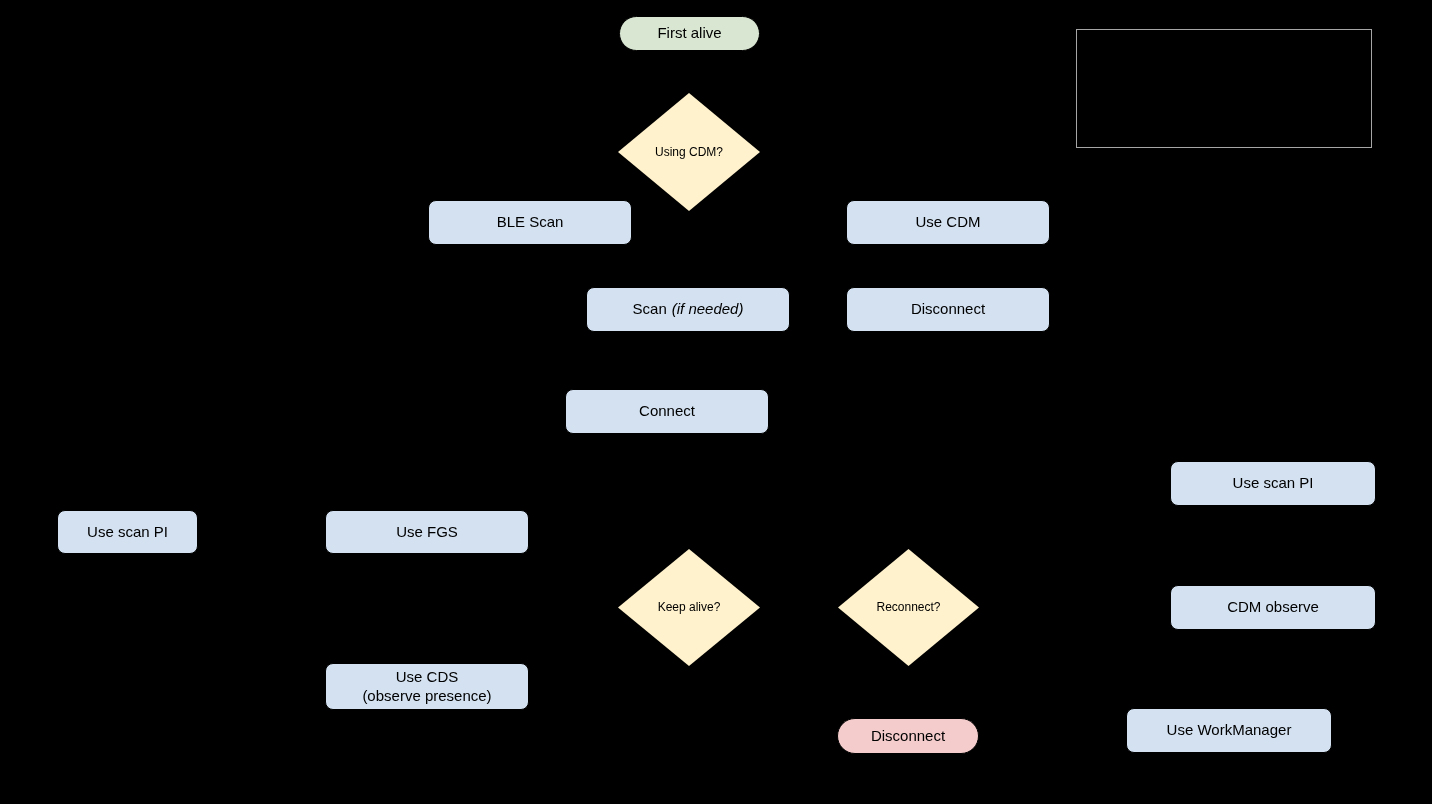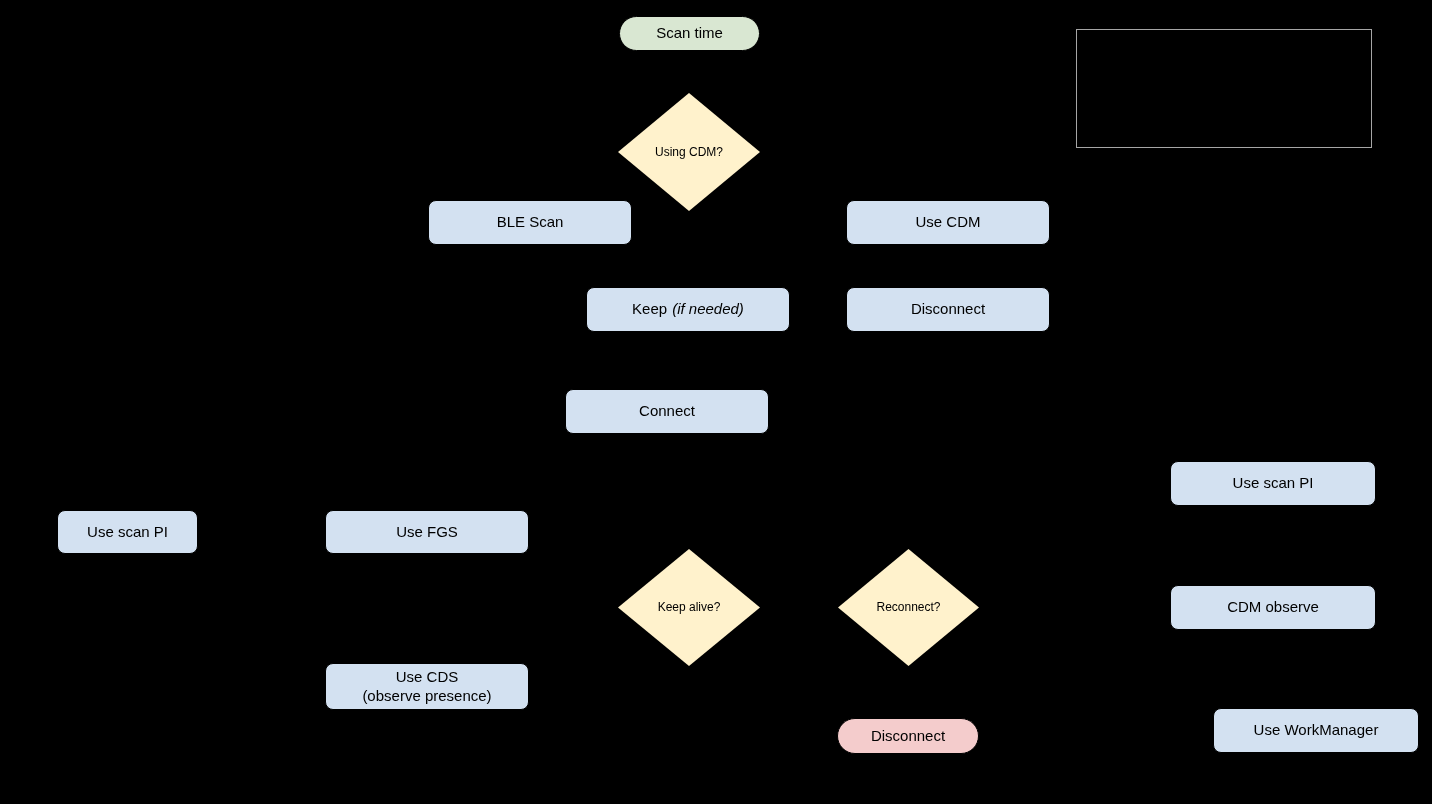--- a/index.html
+++ b/index.html
@@ -55,40 +55,40 @@
     background: transparent;
     box-sizing: border-box;
   }
 </style>
 </head>
 <body>
 
 <div class="canvas">
 
   <div class="node terminal green" style="left:619px; top:16px; width:141px; height:35px;">
-    <span class="label">Scan time</span>
+    <span class="label">First alive</span>
   </div>
 
   <div class="legend" style="left:1076px; top:29px; width:296px; height:119px;"></div>
 
   <div class="node decision" style="left:618px; top:93px; width:142px; height:118px;">
     <span class="label">Using CDM?</span>
   </div>
 
   <div class="node process" style="left:428px; top:200px; width:204px; height:45px;">
     <span class="label">BLE Scan</span>
   </div>
 
   <div class="node process" style="left:846px; top:200px; width:204px; height:45px;text-align:center;">
     <span class="label">Use CDM</span>
   </div>
 
   <div class="node process" style="left:586px; top:287px; width:204px; height:45px;">
     <span class="bond-line">
-      <span class="label">Keep</span>
+      <span class="label">Scan</span>
       <span class="note">(if needed)</span>
     </span>
   </div>
 
   <div class="node process" style="left:846px; top:287px; width:204px; height:45px;">
     <span class="label">Disconnect</span>
   </div>
 
   <div class="node process" style="left:565px; top:389px; width:204px; height:45px;justify-content:center;">
     <span class="label">Connect</span>
@@ -121,17 +121,17 @@
 
   <div class="node process" style="left:325px; top:663px; width:204px; height:47px;">
     <span class="label">Use CDS
 (observe presence)</span>
   </div>
 
   <div class="node terminal pink" style="left:837px; top:718px; width:142px; height:36px;">
     <span class="label">Disconnect</span>
   </div>
 
-  <div class="node process" style="left:1213px; top:708px; width:206px; height:45px;justify-content:center;">
+  <div class="node process" style="left:1126px; top:708px; width:206px; height:45px;justify-content:center;">
     <span class="label">Use WorkManager</span>
   </div>
 
 </div>
 
 </body></html>

